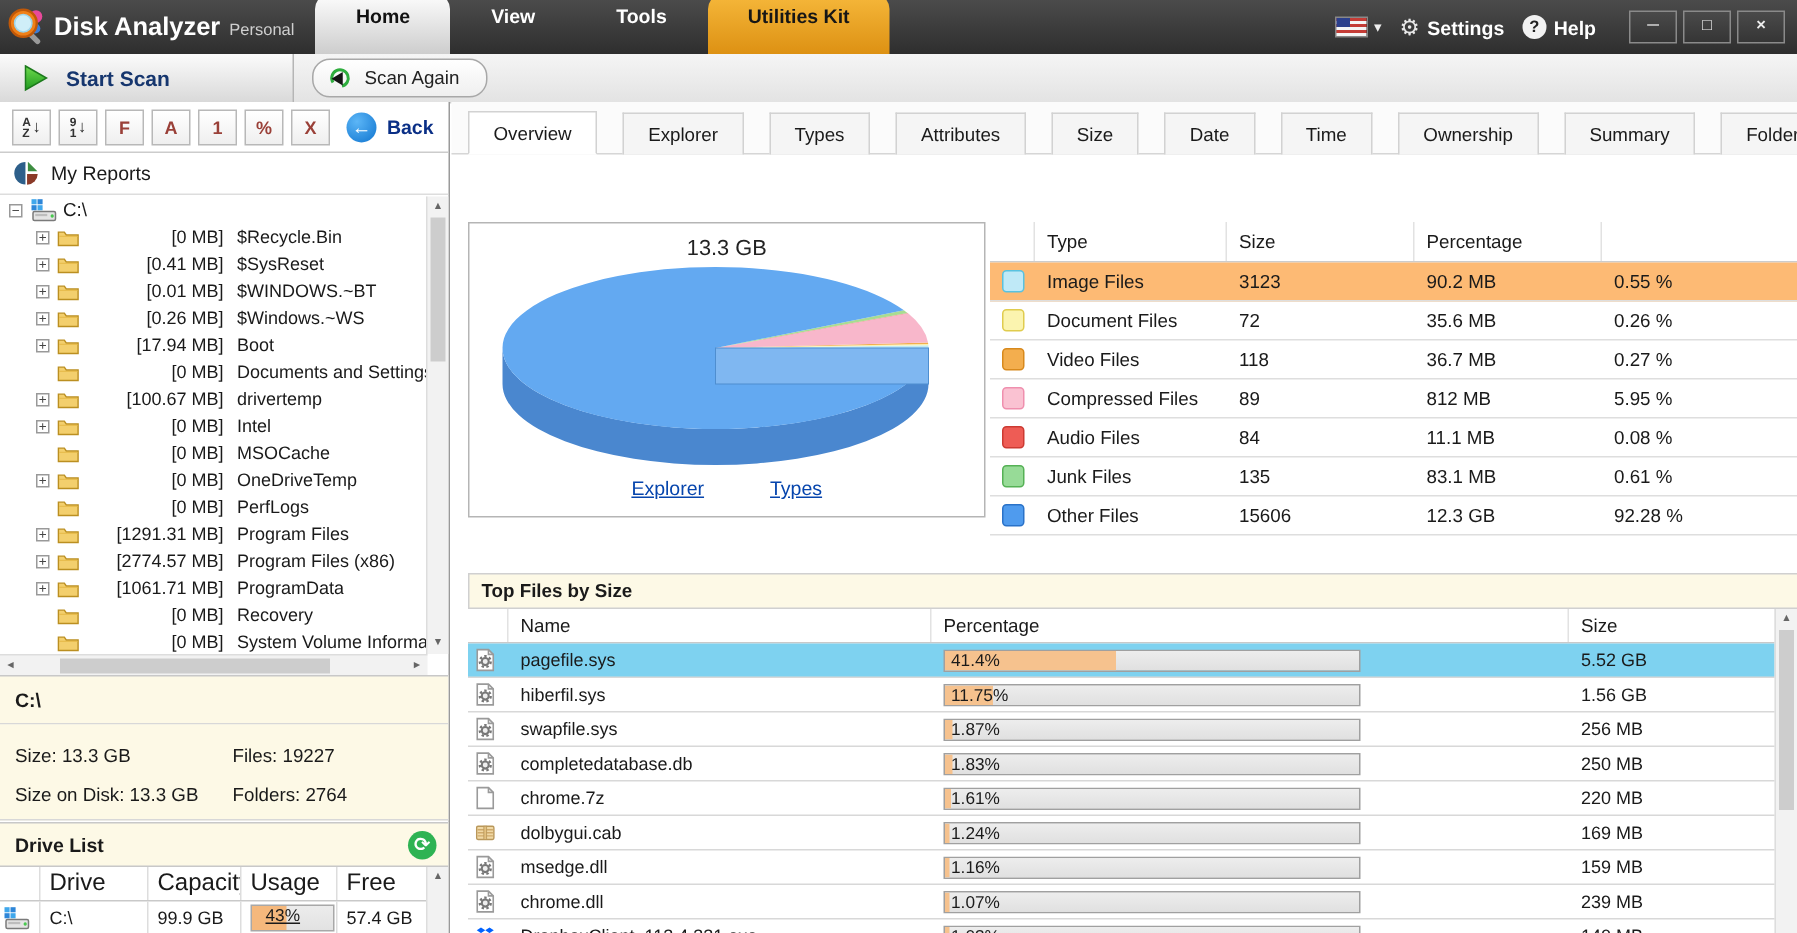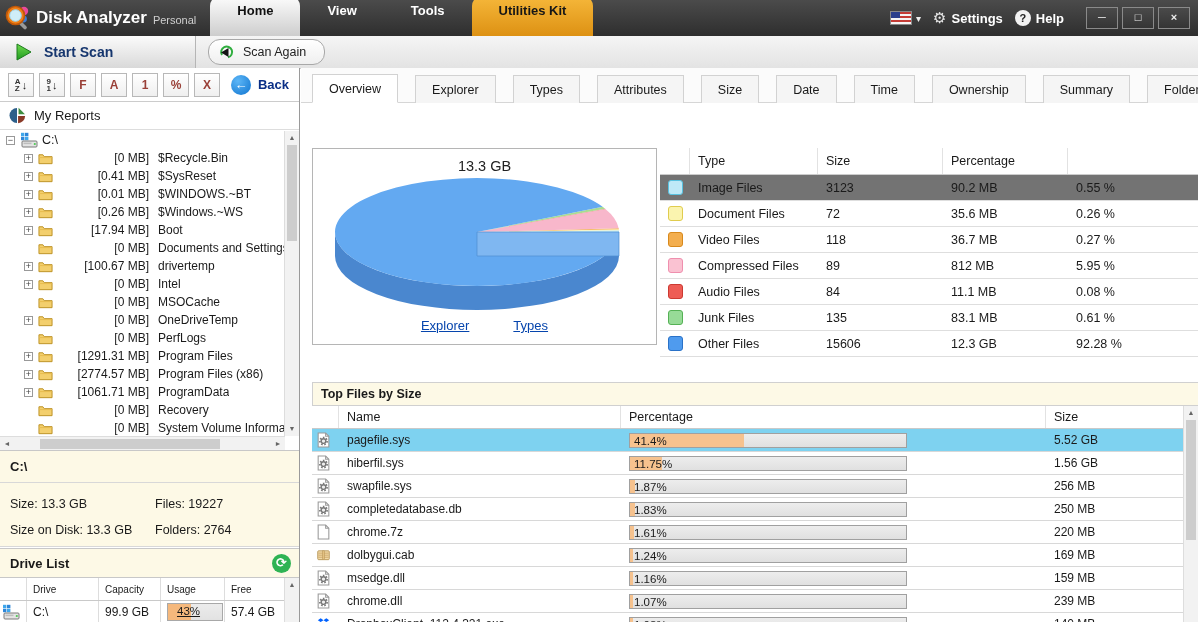--- a/index.html
+++ b/index.html
@@ -56,21 +56,21 @@
   .thumb{position:absolute;background:#cdcdcd;}
   .scr-arrow{position:absolute;color:#666;font-size:7px;width:14px;text-align:center;line-height:14px;}
 
   .path-header{position:absolute;top:382px;left:0;right:0;height:33px;box-sizing:border-box;background:#fdf9e6;border-top:1px solid #c8c8c8;border-bottom:1px solid #d8d8d8;font-weight:bold;font-size:13px;display:flex;align-items:center;padding-left:10px;}
   .info{position:absolute;top:415px;left:0;right:0;height:63px;background:#fdf9e6;border-bottom:1px solid #d8d8d8;font-size:12.5px;}
   .info span{position:absolute;}
   .drivelist-header{position:absolute;top:480px;left:0;right:0;height:30px;box-sizing:border-box;background:#fdf9e6;border-top:1px solid #c8c8c8;border-bottom:1px solid #c8c8c8;font-weight:bold;font-size:13px;display:flex;align-items:center;padding:0 8px 0 10px;}
   .refresh{margin-left:auto;width:19px;height:19px;border-radius:50%;background:#2eb353;color:#fff;text-align:center;line-height:18px;font-size:13px;cursor:default;}
   .drivetable{position:absolute;top:510px;left:0;right:0;bottom:0;}
   .drow{display:flex;height:22px;align-items:center;border-bottom:1px solid #e4e4e4;}
-  .drow.hd{font-size:10px;border-bottom:1px solid #c9c9c9;}
+  .drow.hd{font-size:16px;border-bottom:1px solid #c9c9c9;}
   .dc{box-sizing:border-box;padding-left:6px;border-right:1px solid #ddd;height:100%;display:flex;align-items:center;overflow:hidden;}
   .dc0{width:27px;justify-content:center;padding-left:0;}
   .dc1{width:72px;}.dc2{width:62px;}.dc3{width:64px;}.dc4{width:61px;border-right:none;}
   .dscroll{position:absolute;top:0;right:0;width:14px;bottom:0;background:#f2f2f2;border-left:1px solid #ddd;}
   .usagebar{position:relative;width:54px;height:16px;border:1px solid #a8a8a8;background:linear-gradient(#ececec,#e2e2e2);overflow:hidden;}
   .usagebar .fill{position:absolute;left:0;top:0;bottom:0;background:#f5b87c;}
   .usagebar .lbl{position:absolute;left:9px;top:1px;font-size:11.5px;text-decoration:underline;}
 
   
   .main{position:absolute;left:301px;top:68px;right:0;bottom:0;background:#fff;}
@@ -81,21 +81,21 @@
 
   .pie-panel{position:absolute;left:11px;top:44px;width:345px;height:197px;box-sizing:border-box;border:1px solid #b5b5b5;display:flex;flex-direction:column;align-items:center;}
   .pie-title{margin-top:9px;font-size:14.5px;color:#222;}
   .pie-links{display:flex;gap:44px;margin-top:2px;}
   .pie-links a{color:#0645ad;text-decoration:underline;font-size:13px;cursor:pointer;}
 
   .types-table{position:absolute;left:359px;top:44px;width:538px;}
   .xrow{display:grid;grid-template-columns:30px 128px 125px 125px 1fr;align-items:center;height:25px;border-bottom:1px solid #dedede;font-size:12.5px;}
   .xrow.hd{height:26px;border-bottom:1px solid #cccccc;}
   .xrow.hd .xc{border-right:1px solid #e2e2e2;height:100%;display:flex;align-items:center;}
-  .xrow.sel{background:#737373;}
+  .xrow.sel{background:#fdba74;}
   .xc{padding-left:8px;overflow:hidden;white-space:nowrap;}
   .swatch{width:15px;height:15px;border-radius:3px;box-sizing:border-box;border:1px solid #999;margin-left:8px;}
 
   .topfiles-header{position:absolute;left:11px;top:278px;right:0;height:24px;box-sizing:border-box;background:#fdf9e6;border:1px solid #d0d0d0;border-right:none;display:flex;align-items:center;padding-left:8px;font-weight:bold;font-size:12.5px;}
   .topfiles{position:absolute;left:11px;top:302px;right:14px;bottom:0;overflow:hidden;}
   .frow{display:grid;grid-template-columns:27px 282px 425px 1fr;align-items:center;height:22px;border-bottom:1px solid #d8d8d8;font-size:12px;}
   .frow.hd{font-size:12.5px;border-bottom:1px solid #c9c9c9;background:#fff;}
   .frow.hd .fc{border-right:1px solid #e2e2e2;height:100%;display:flex;align-items:center;}
   .frow.sel{background:#7ed2f0;}
   .fc{padding-left:8px;overflow:hidden;white-space:nowrap;}

